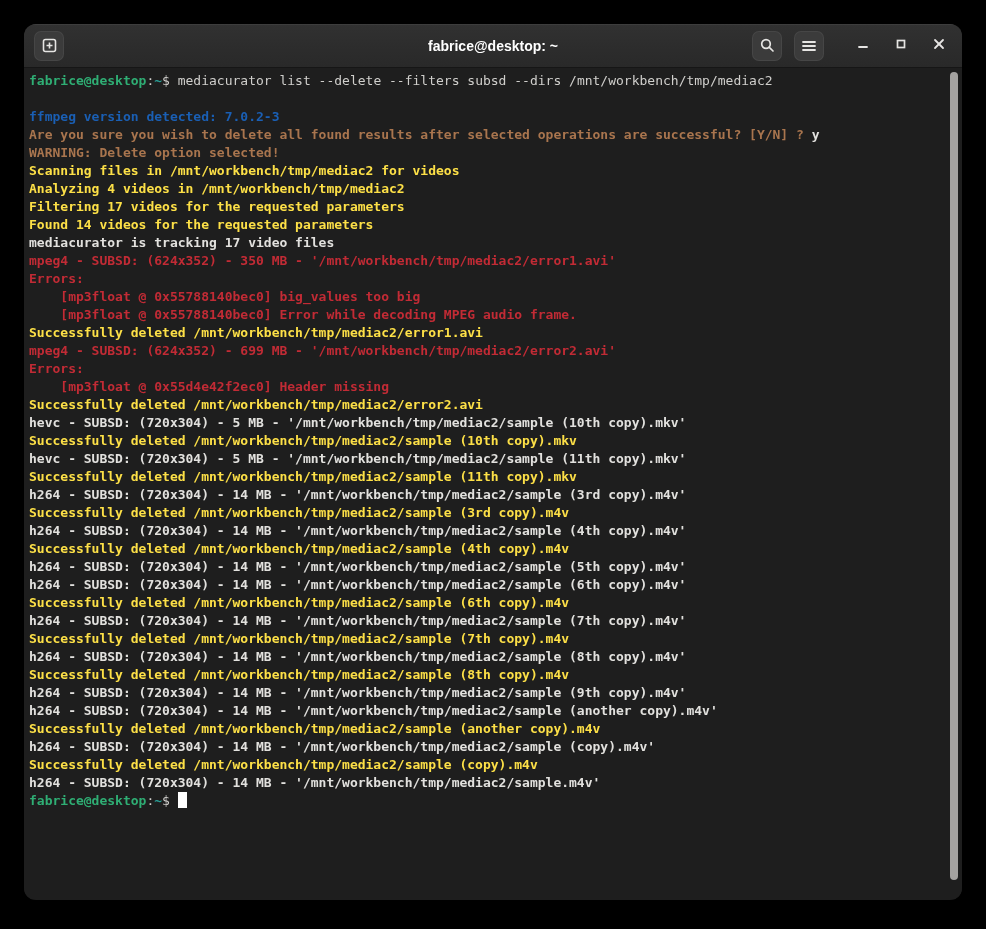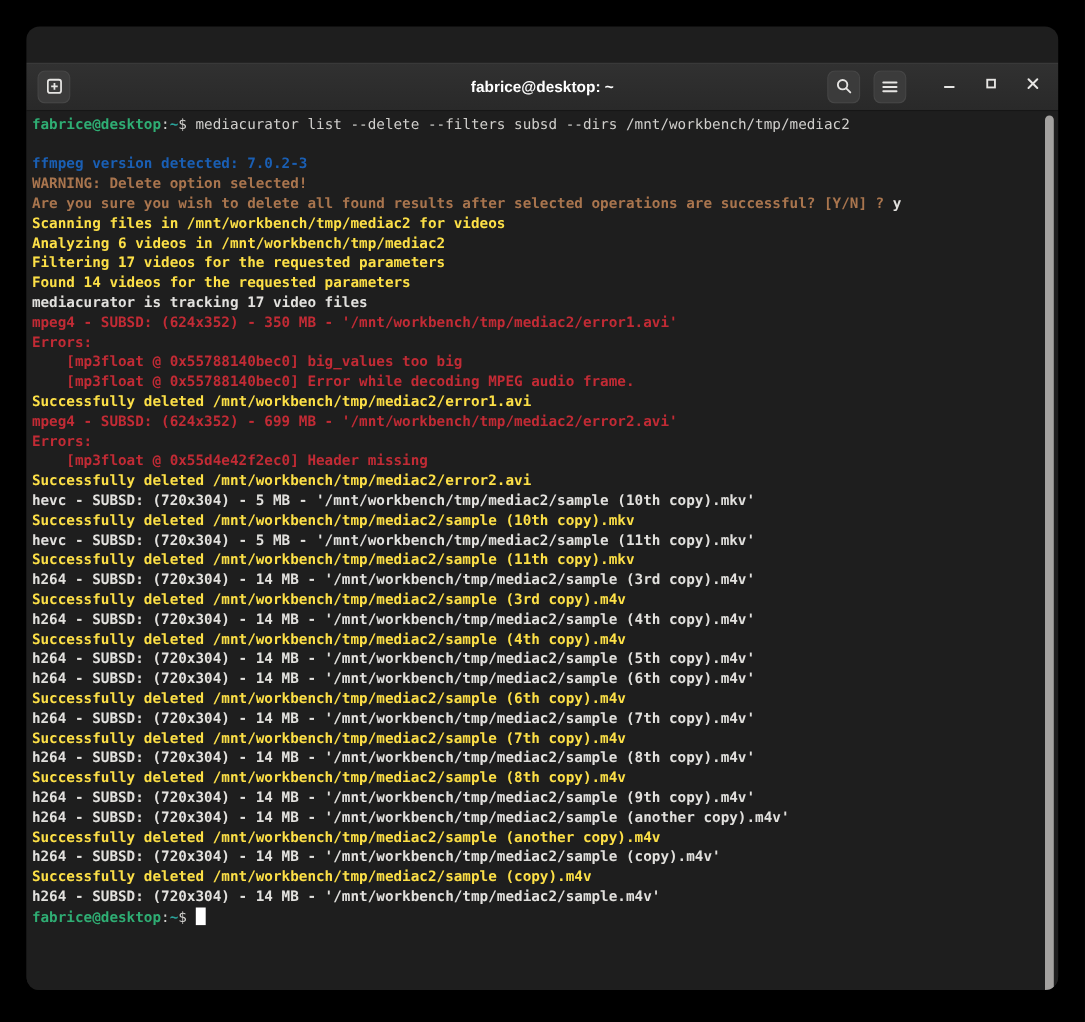--- a/index.html
+++ b/index.html
@@ -12,21 +12,21 @@
     background: #1E1E1E;
     box-shadow: 0 6px 24px rgba(0,0,0,0.8);
   }
 
   
   .titlebar {
     position: relative; height: 44px;
     background: linear-gradient(#313131, #292929);
     border-bottom: 1px solid #161616;
     box-shadow: inset 0 1px 0 rgba(255,255,255,0.06);
-    display: flex; align-items: center; padding: 0 10px; margin-top: 33px;
+    display: flex; align-items: center; padding: 0 10px;
   }
   .tb-title {
     position: absolute; left: 50%; top: 50%; transform: translate(-50%, -50%);
     color: #ffffff; font-weight: bold; font-size: 14px; white-space: nowrap;
   }
   .tb-btn {
     width: 30px; height: 30px; border-radius: 7px;
     background: #3b3b3b; border: 1px solid rgba(255,255,255,0.06);
     display: flex; align-items: center; justify-content: center;
     cursor: pointer; flex: 0 0 auto;
@@ -134,24 +134,24 @@
         </span>
       </div>
     </div>
   </div>
 
   <div class="screen">
     <div>
         <div class="trow"><span class="c-p">fabrice@desktop</span><span class="c-w">:</span><span class="c-c">~</span><span class="c-w">$ </span><span class="c-w">mediacurator list --delete --filters subsd --dirs /mnt/workbench/tmp/mediac2</span></div>
         <div class="trow"> </div>
         <div class="trow"><span class="c-b">ffmpeg version detected: 7.0.2-3</span></div>
+        <div class="trow"><span class="c-y">Are you sure you wish to delete all found results after selected operations are successful? [Y/N] ? </span><span class="c-wb">y</span></div>
         <div class="trow"><span class="c-y">WARNING: Delete option selected!</span></div>
-        <div class="trow"><span class="c-y">Are you sure you wish to delete all found results after selected operations are successful? [Y/N] ? </span><span class="c-wb">y</span></div>
         <div class="trow"><span class="c-g">Scanning files in /mnt/workbench/tmp/mediac2 for videos</span></div>
-        <div class="trow"><span class="c-g">Analyzing 6 videos in /mnt/workbench/tmp/mediac2</span></div>
+        <div class="trow"><span class="c-g">Analyzing 4 videos in /mnt/workbench/tmp/mediac2</span></div>
         <div class="trow"><span class="c-g">Filtering 17 videos for the requested parameters</span></div>
         <div class="trow"><span class="c-g">Found 14 videos for the requested parameters</span></div>
         <div class="trow"><span class="c-wb">mediacurator is tracking 17 video files</span></div>
         <div class="trow"><span class="c-r">mpeg4 - SUBSD: (624x352) - 350 MB - '/mnt/workbench/tmp/mediac2/error1.avi'</span></div>
         <div class="trow"><span class="c-r">Errors:</span></div>
         <div class="trow"><span class="c-r">    [mp3float @ 0x55788140bec0] big_values too big</span></div>
         <div class="trow"><span class="c-r">    [mp3float @ 0x55788140bec0] Error while decoding MPEG audio frame.</span></div>
         <div class="trow"><span class="c-g">Successfully deleted /mnt/workbench/tmp/mediac2/error1.avi</span></div>
         <div class="trow"><span class="c-r">mpeg4 - SUBSD: (624x352) - 699 MB - '/mnt/workbench/tmp/mediac2/error2.avi'</span></div>
         <div class="trow"><span class="c-r">Errors:</span></div>

